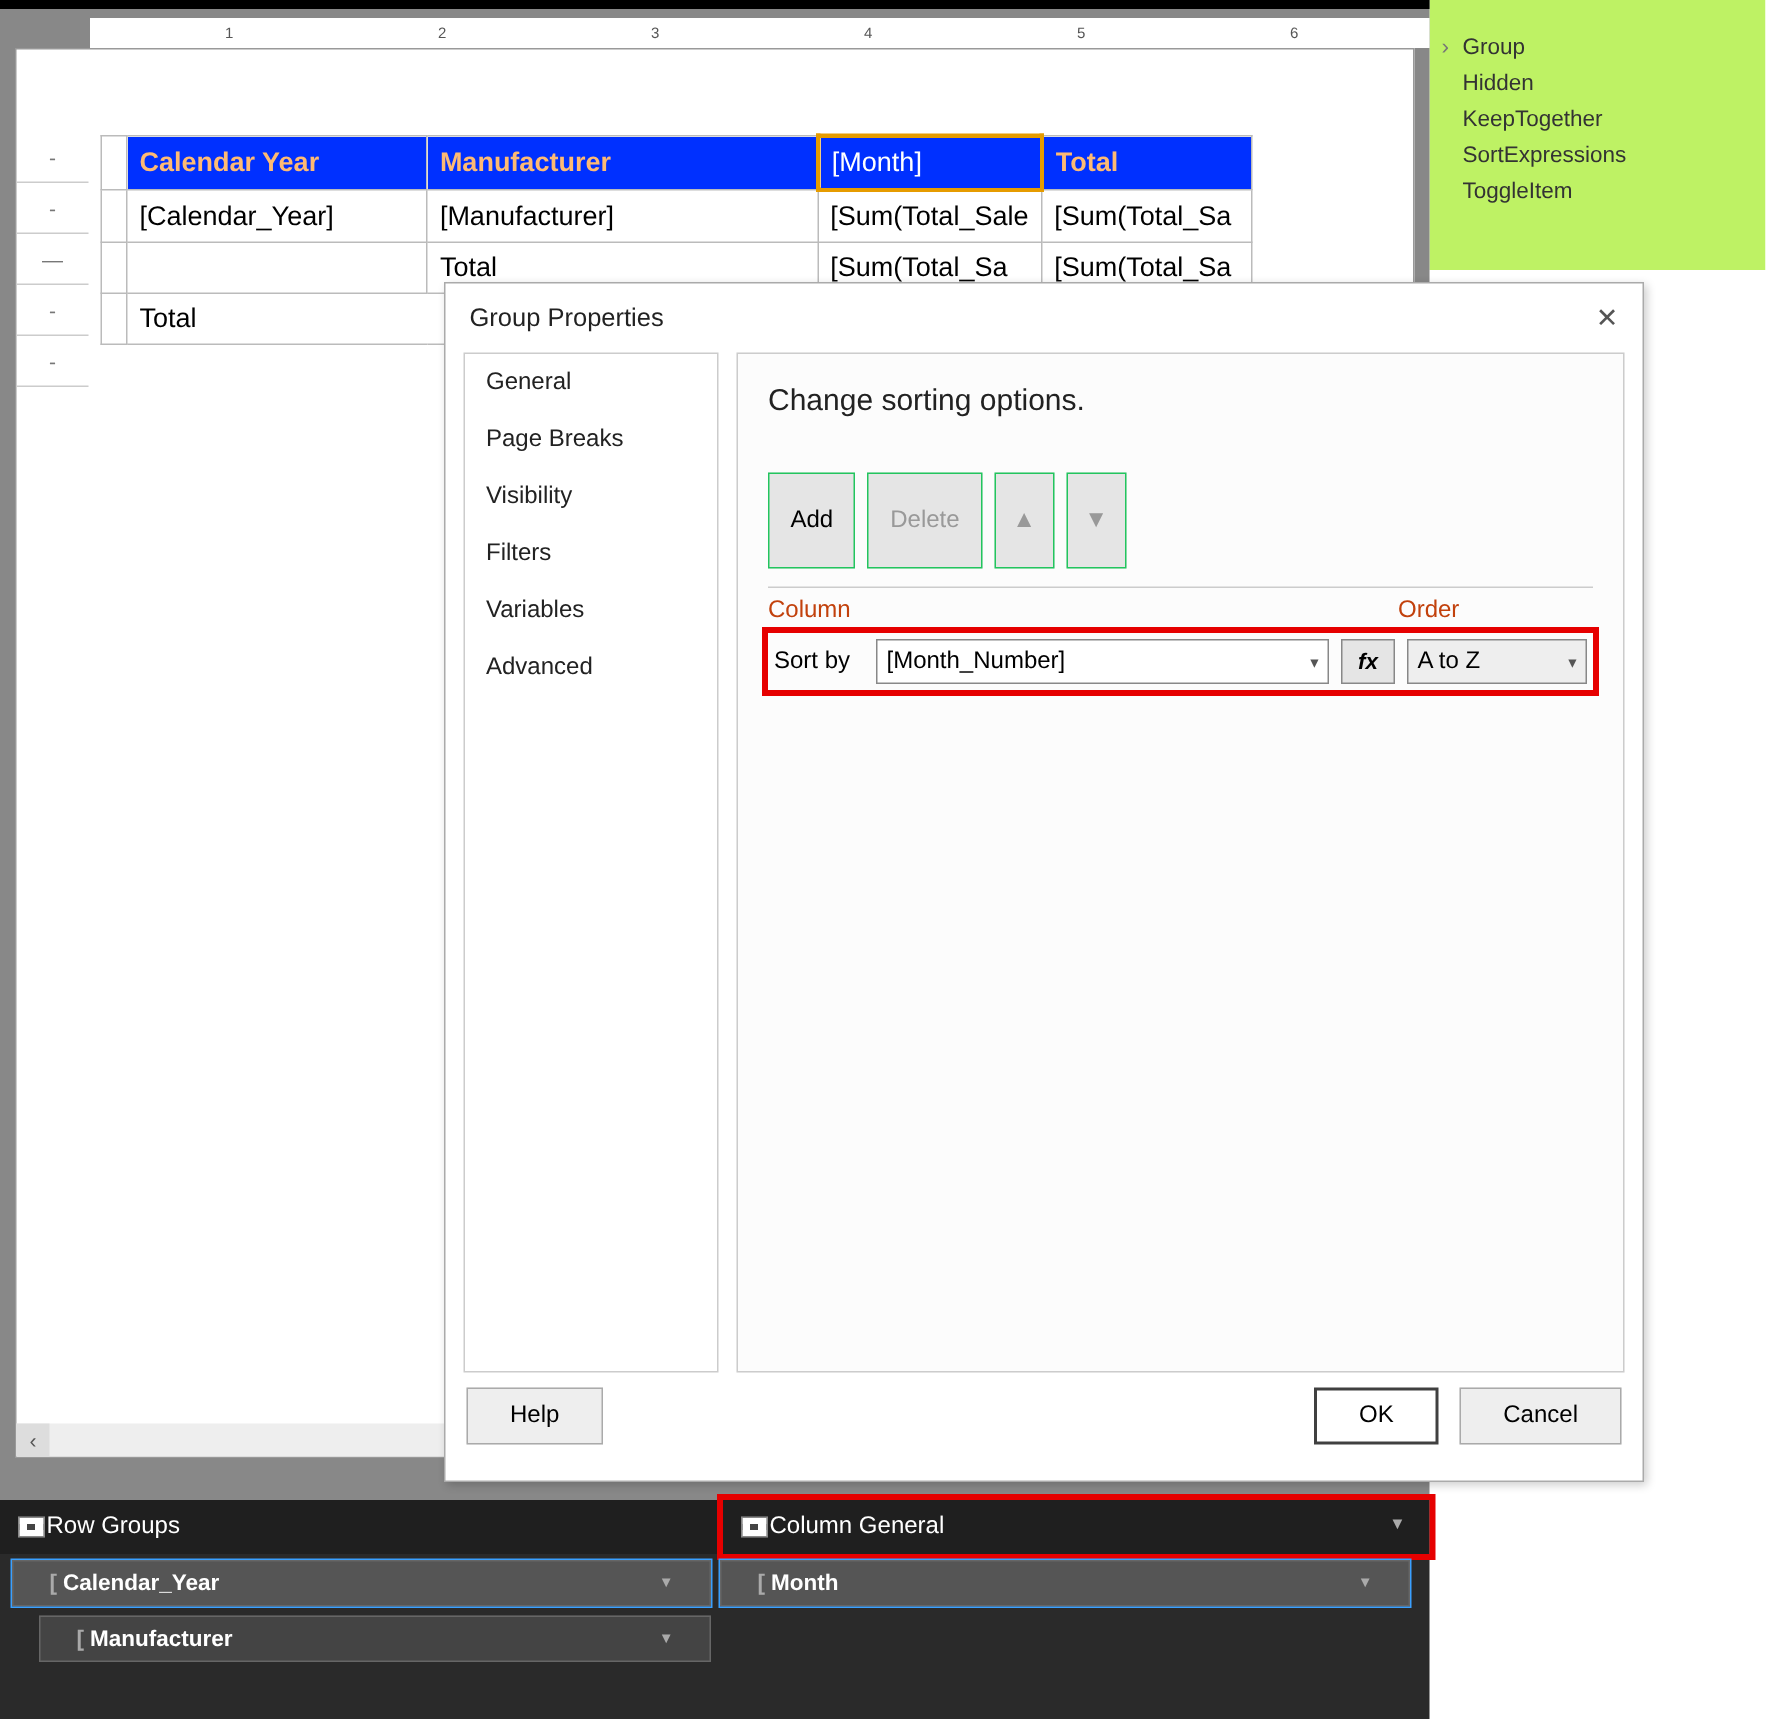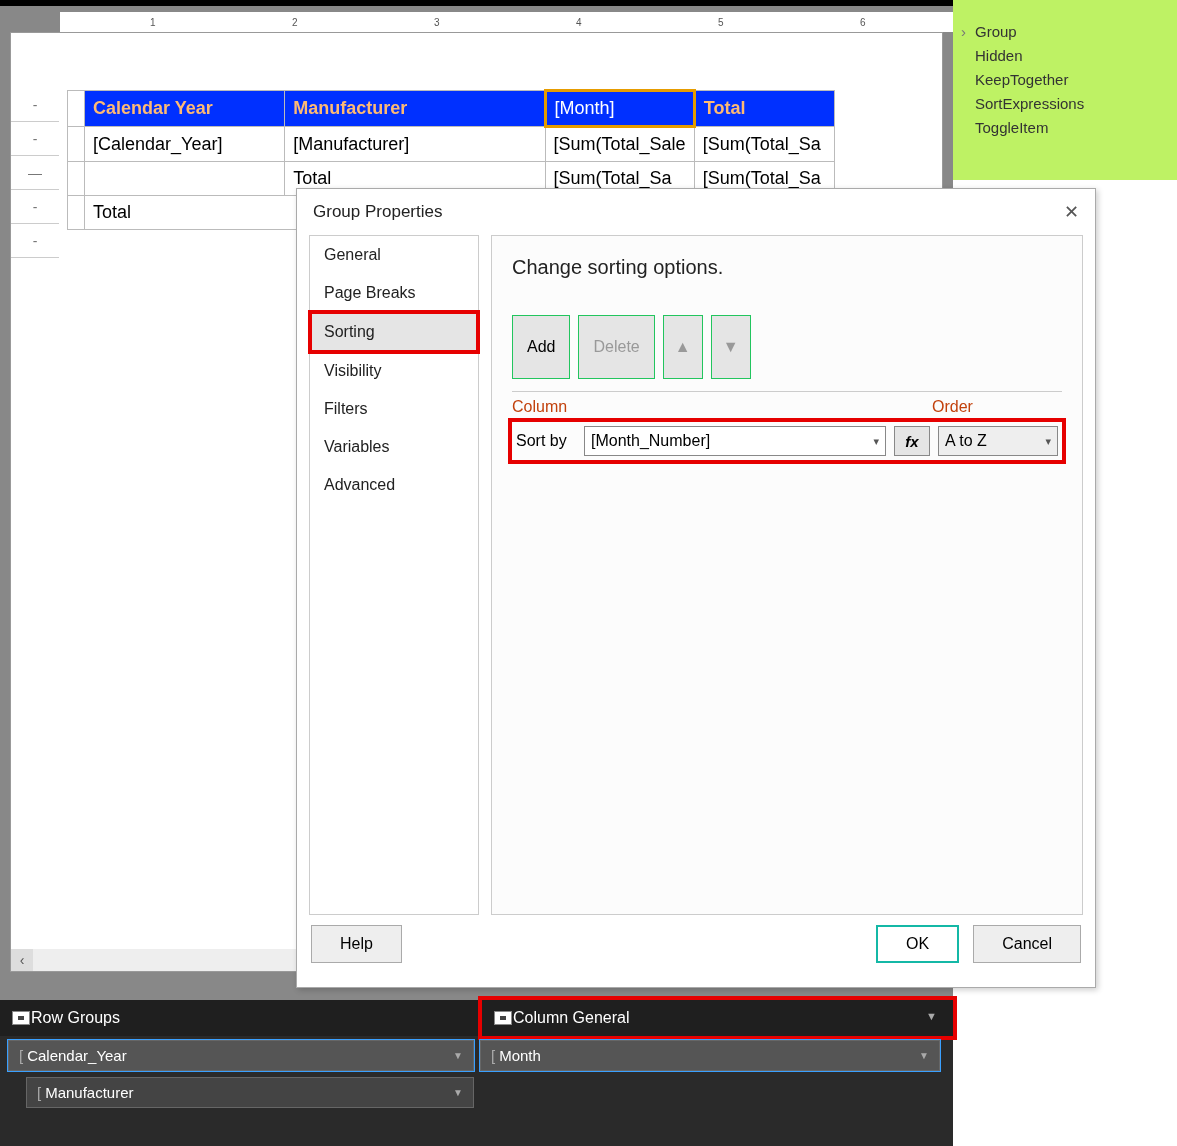--- a/index.html
+++ b/index.html
@@ -44,38 +44,38 @@
   .sort-row-wrap { outline: 4px solid #e60000; padding: 4px; }
   .sort-row { display: flex; align-items: center; gap: 8px; }
   .sort-label { font-size: 16px; width: 60px; }
   .sort-combo { flex: 1; height: 30px; border: 1px solid #888; padding: 2px 6px; font-size: 16px; background: #fff; display: flex; justify-content: space-between; align-items: center; }
   .fx-btn { width: 36px; height: 30px; border: 1px solid #888; background: #e5e5e5; font-style: italic; font-weight: bold; font-size: 15px; cursor: pointer; }
   .order-combo { width: 120px; height: 30px; border: 1px solid #888; background: #eee; padding: 2px 6px; font-size: 16px; display: flex; justify-content: space-between; align-items: center; }
   .chev-down { font-size: 11px; color: #555; }
   .dlg-footer { display: flex; justify-content: space-between; padding: 10px 14px; }
   .dlg-footer .right { display: flex; gap: 14px; }
   .btn { padding: 8px 28px; font-size: 16px; border: 1px solid #aaa; background: #eee; cursor: pointer; }
-  .btn.primary { background: #fff; border: 2px solid #14b8a6; }
+  .btn.primary { background: #fff; border: 2px solid #404040; }
   
   .hscroll { position: absolute; bottom: 0; left: 0; right: 0; height: 22px; background: #eee; display: flex; align-items: center; }
   .hscroll .arrow { width: 22px; height: 22px; display: flex; align-items: center; justify-content: center; background: #ddd; color: #555; }
   
   .groups-bar { position: absolute; bottom: 0; left: 0; width: 953px; height: 146px; background: #2a2a2a; color: #fff; font-size: 16px; }
   .groups-hdr { display: flex; height: 36px; }
   .gh-cell { display: flex; align-items: center; gap: 1px; padding: 0 12px; background: #1f1f1f; }
   .gh-row { width: 482px; border-right: 1px solid #000; }
   .gh-col { flex: 1; position: relative; }
   .gh-col::after { content: "▼"; position: absolute; right: 16px; top: 10px; font-size: 11px; color: #aaa; }
   .tbl-icon { width: 18px; height: 14px; background: linear-gradient(#fff 33%, transparent 33% 66%, #fff 66%), linear-gradient(90deg, #fff 33%, transparent 33% 66%, #fff 66%); background-color: #444; border: 1px solid #888; }
   .red-box-grp { outline: 4px solid #e60000; outline-offset: 0; }
   .group-rows { padding: 4px 8px; display: flex; gap: 6px; }
   .grcol { display: flex; flex-direction: column; gap: 6px; }
   .grcol.left { width: 466px; }
   .grcol.right { width: 460px; }
-  .gr-item { background: #444; border: 1px solid #666; padding: 6px 10px; display: flex; align-items: center; justify-content: space-between; font-size: 15px; position: relative; }
+  .gr-item { background: #444; border: 1px solid #666; padding: 6px 24px; display: flex; align-items: center; justify-content: space-between; font-size: 15px; position: relative; font-weight: bold; }
   .gr-item.sel { outline: 1px solid #3aa0ff; background: #555; }
   .gr-item .brk { color: #aaa; margin-right: 4px; }
   .gr-item .dd { font-size: 10px; color: #aaa; }
   .gr-item.indent { margin-left: 18px; width: calc(100% - 18px); }
 </style>
 </head>
 <body>
 
 <div class="prop-panel">
   <div><span class="chev">›</span><span>Group</span></div>
@@ -141,21 +141,20 @@
 
 <div class="dialog">
   <div class="dlg-title">
     <span>Group Properties</span>
     <span class="dlg-close">✕</span>
   </div>
   <div class="dlg-body">
     <div class="dlg-nav">
       <div class="dlg-nav-item">General</div>
       <div class="dlg-nav-item">Page Breaks</div>
-      <div class="dlg-nav-item active red-box-nav">Sorting</div>
       <div class="dlg-nav-item">Visibility</div>
       <div class="dlg-nav-item">Filters</div>
       <div class="dlg-nav-item">Variables</div>
       <div class="dlg-nav-item">Advanced</div>
     </div>
     <div class="dlg-main">
       <div class="dlg-desc">Change sorting options.</div>
       <div class="toolbar">
         <button class="tbtn">Add</button>
         <button class="tbtn disabled">Delete</button>

